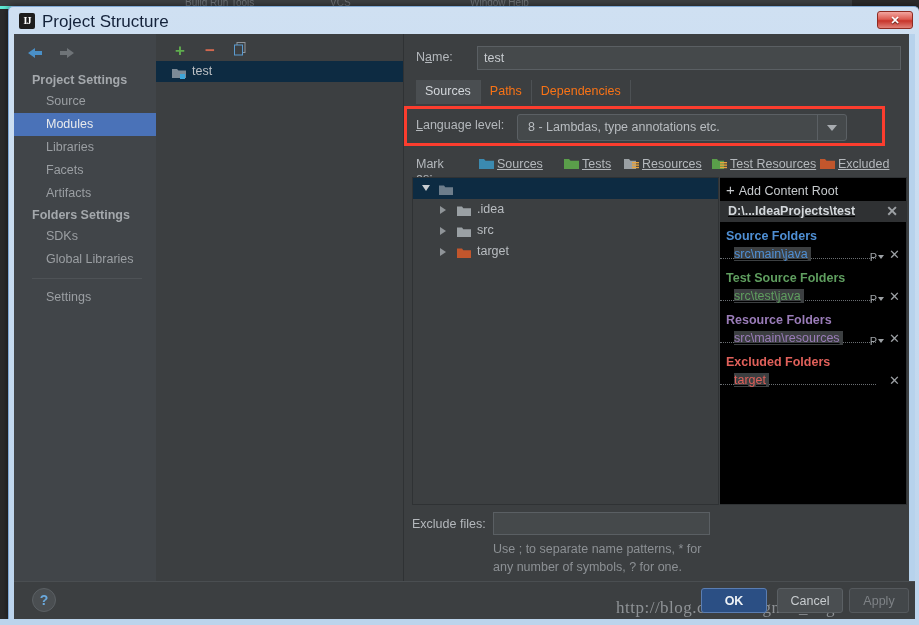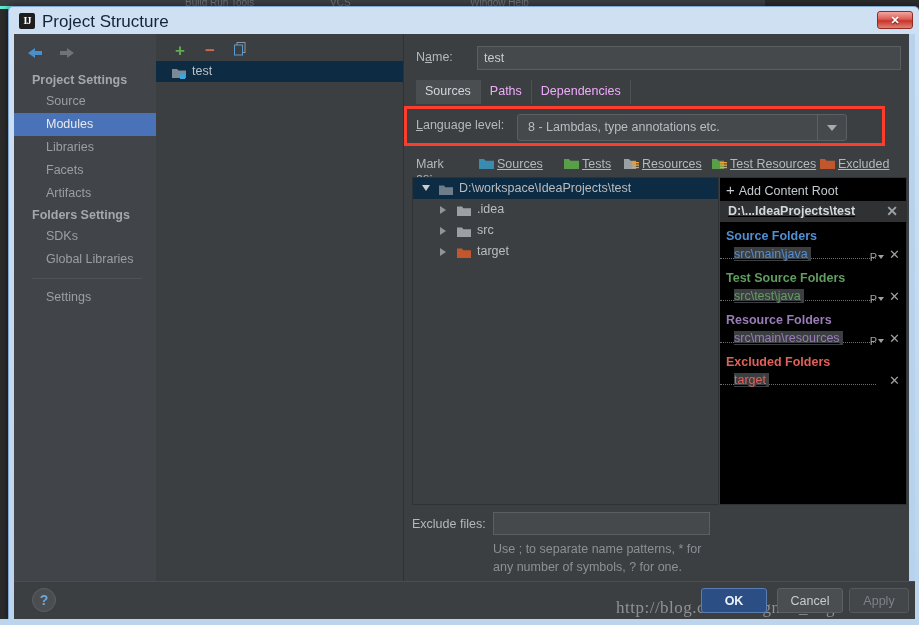--- a/index.html
+++ b/index.html
@@ -9,21 +9,21 @@
     font-family: "Liberation Sans", sans-serif;
     overflow: hidden;
   }
 
   
   #desktop {
     position: absolute; inset: 0;
     background: #2b2b2b;
   }
   #ide-strip {
-    position: absolute; left: 0; top: 0; width: 765px; height: 9px;
+    position: absolute; left: 0; top: 0; width: 852px; height: 9px;
     background: #3c3f41;
     border-bottom: 3px solid #5eead4;
   }
   #ide-strip .ghost {
     position: absolute; top: -3px; font-size: 10px; color: #6e7276;
     font-family: "Liberation Sans", sans-serif; white-space: nowrap;
   }
 
   
   #window {
@@ -123,21 +123,21 @@
   #name-input {
     position: absolute; left: 61px; top: 0; right: 0; height: 24px;
     background: #45494b; border: 1px solid #5a5f63;
     color: #c8ccd0; font-size: 12.5px; padding: 0 6px; line-height: 22px;
   }
 
   
   #tabs { position: absolute; left: 12px; top: 46px; height: 24px; }
   .tab {
     float: left; height: 24px; line-height: 23px;
-    padding: 0 9px; font-size: 12.5px; color: #f0abfc;
+    padding: 0 9px; font-size: 12.5px; color: #f97316;
     border-right: 1px solid #4d5154;
   }
   .tab.active { background: #4a4e51; color: #d2d6da; }
 
   
   #hl-box {
     position: absolute; left: 0; top: 72px; width: 481px; height: 40px;
     border: 3px solid #fc3d2e; pointer-events: none;
   }
 
@@ -437,21 +437,20 @@
 
       <div id="tree">
 
         <div class="tree-row selected">
           <span class="tri open" style="left:9px"></span>
           <span class="tfolder" style="left:26px">
             <svg width="14" height="12" viewBox="0 0 14 12">
                 <path d="M0,1.5 L5,1.5 L6.3,3.2 L14,3.2 L14,11 L0,11 Z" fill="#6d7d8b"></path>
               </svg>
           </span>
-          <span class="tlabel" style="left:46px">D:\workspace\IdeaProjects\test</span>
         </div>
 
         <div class="tree-row">
           <span class="tri closed" style="left:27px"></span>
           <span class="tfolder" style="left:44px">
             <svg width="14" height="12" viewBox="0 0 14 12">
                 <path d="M0,1.5 L5,1.5 L6.3,3.2 L14,3.2 L14,11 L0,11 Z" fill="#9aa0a4"></path>
               </svg>
           </span>
           <span class="tlabel" style="left:64px">.idea</span>

